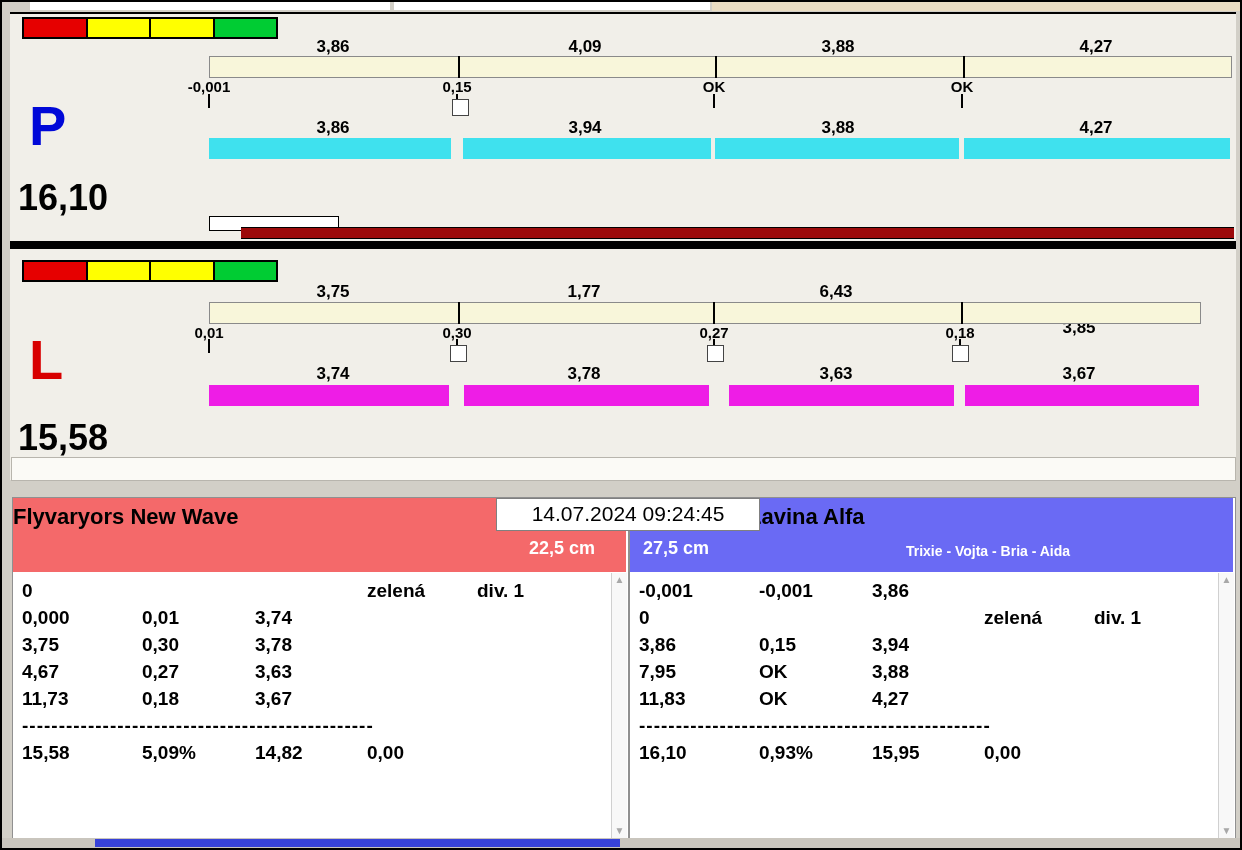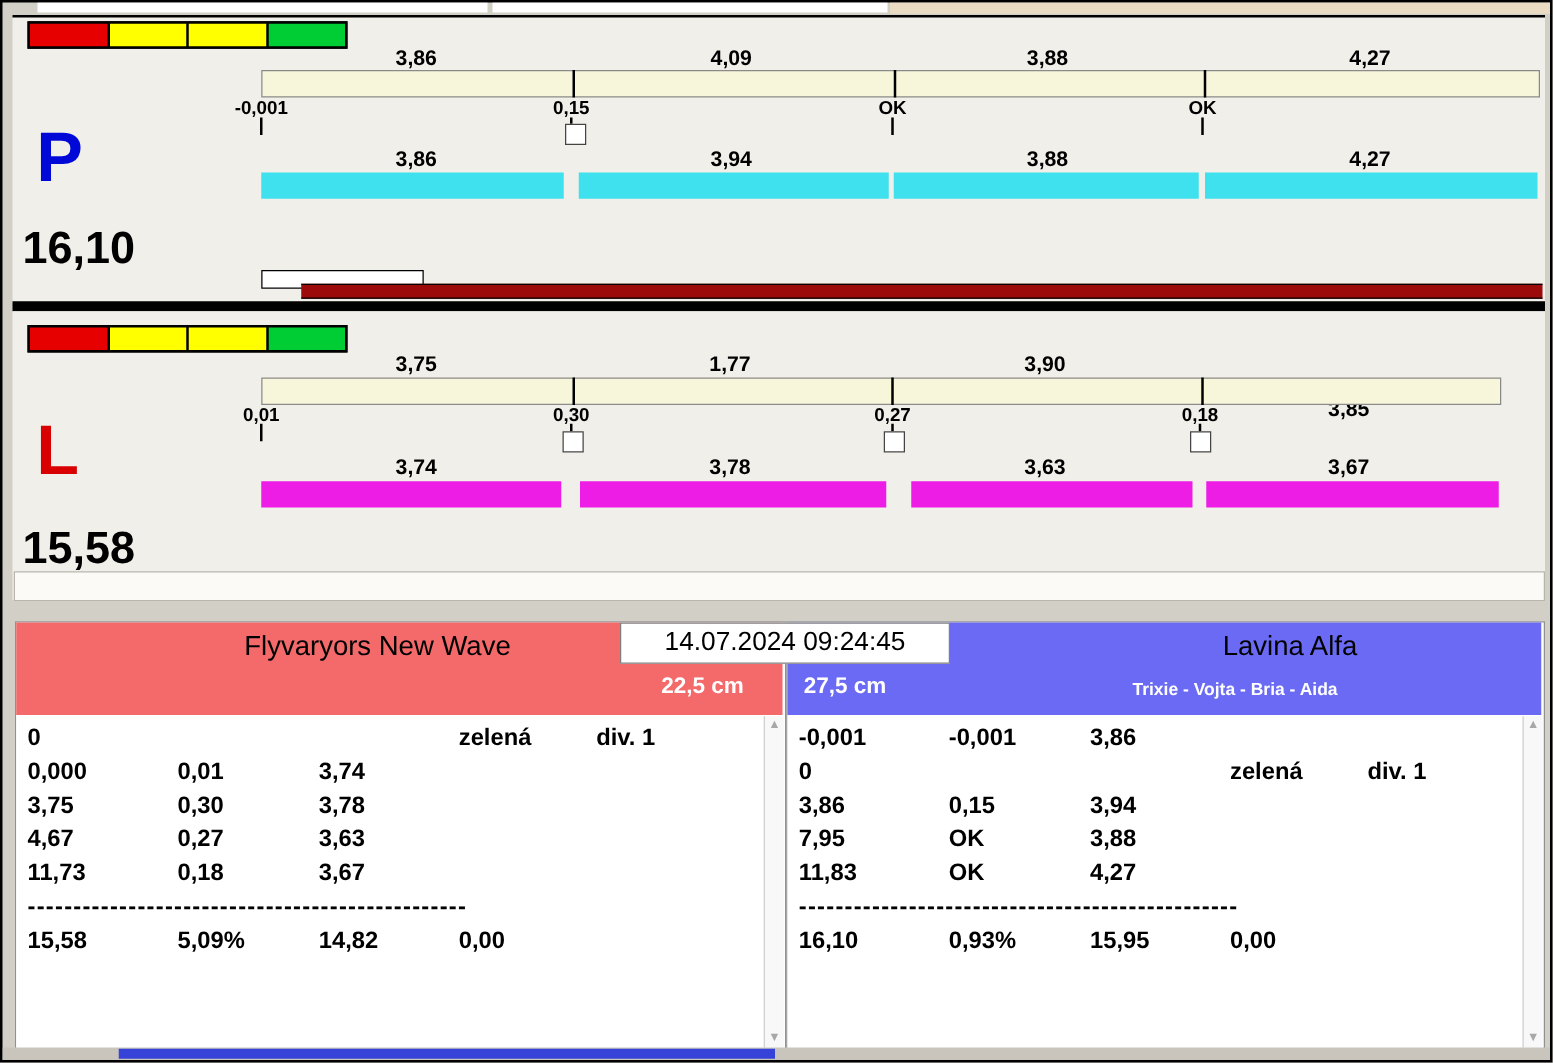--- a/index.html
+++ b/index.html
@@ -16,21 +16,21 @@
   .checkbox{width:15px;height:15px;background:#fff;border:1px solid #444;}
   .cream{border:1px solid #8a8a8a;}
   .cdiv{position:absolute;top:-1px;bottom:-1px;width:2px;background:#000;}
   .seg{height:21px;}
   .lane-letter{font-weight:bold;font-size:56px;line-height:1;}
   .lane-total{font-weight:bold;font-size:36px;line-height:1;}
   .traffic{display:flex;height:18px;border:2px solid #000;background:#000;gap:2px;}
   .traffic > div{flex:1;}
   .divider{background:#000;}
   .panel{border:1px solid #909090;background:#fff;}
-  .hdr-title{font-weight:normal;font-size:22px;text-align:center;padding-left:44px;}
+  .hdr-title{font-weight:bold;font-size:22px;text-align:left;}
   .hdr-members{font-weight:bold;font-size:14px;text-align:center;color:#fff;}
   .hdr-cm{font-weight:bold;font-size:18px;color:#fff;}
   .datebox{background:#fff;border:1px solid #808080;font-size:21px;text-align:center;line-height:29px;}
   .tbody{font-weight:bold;font-size:19px;padding:8px 0 0 9px;background:#fff;}
   .trow{display:grid;grid-template-columns:120px 113px 112px 110px 1fr;height:27px;}
   .trow span{white-space:nowrap;}
   .sep-row{height:27px;white-space:nowrap;letter-spacing:1px;}
   .scrollbar{position:absolute;width:15px;background:#f8f8f8;border-left:1px solid #d0d0d0;}
   .scroll-arrow{position:absolute;left:0;width:100%;text-align:center;color:#a8a8a8;font-size:10px;line-height:14px;height:14px;cursor:default;}
   .progress-red{border-top:1px solid #000;border-bottom:1px solid #000;}
@@ -96,21 +96,21 @@
 <div class="abs lane" style="left:8px;top:247px;width:1226px;height:231px;">
   <div class="abs traffic" style="left:12px;top:11px;width:252px;">
     <div style="background: rgb(230, 0, 0);"></div>
     <div style="background: rgb(255, 255, 0);"></div>
     <div style="background: rgb(255, 255, 0);"></div>
     <div style="background: rgb(0, 204, 51);"></div>
   </div>
 
   <span class="abs split-label" style="left:263px;top:33px;width:120px;">3,75</span>
   <span class="abs split-label" style="left:514px;top:33px;width:120px;">1,77</span>
-  <span class="abs split-label" style="left:766px;top:33px;width:120px;">3,90</span>
+  <span class="abs split-label" style="left:766px;top:33px;width:120px;">6,43</span>
   <span class="abs split-label" style="left:1009px;top:33px;width:120px;margin-top:36px;">3,85</span>
 
   <div class="abs cream" style="left: 199px; top: 53px; width: 990px; height: 20px; background: rgb(248, 246, 218);">
     <div class="cdiv" style="left:248px;"></div>
     <div class="cdiv" style="left:503px;"></div>
     <div class="cdiv" style="left:751px;"></div>
   </div>
 
   <span class="abs mark-label" style="left:144px;top:75px;width:110px;">0,01</span>
   <span class="abs mark-label" style="left:392px;top:75px;width:110px;">0,30</span>

